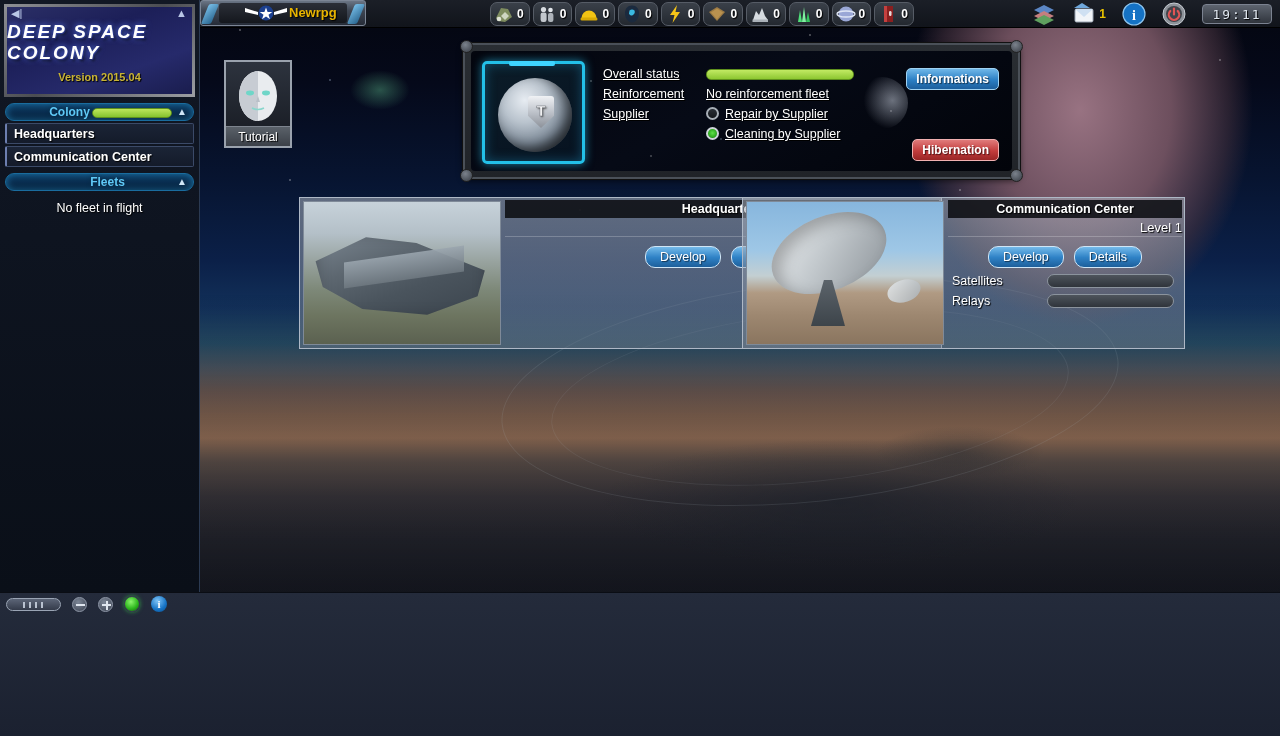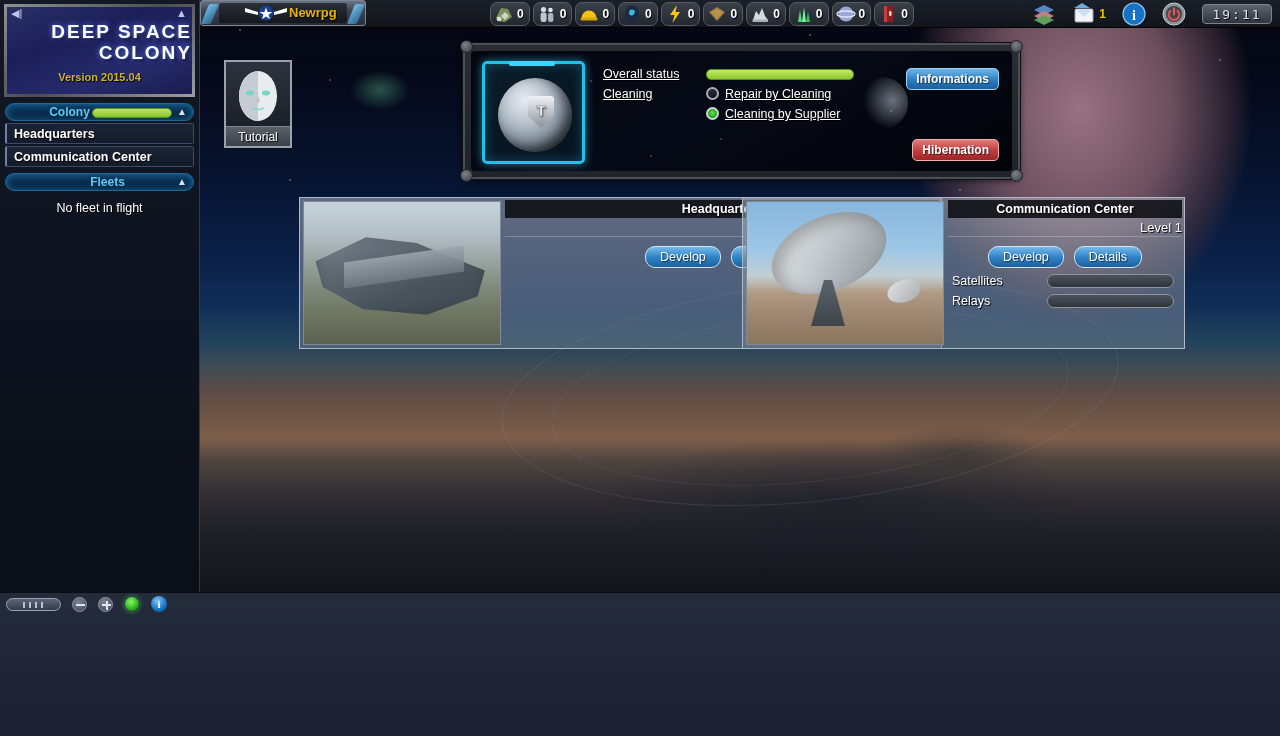--- a/index.html
+++ b/index.html
@@ -54,22 +54,22 @@
   .sidebar{position:absolute;left:0;top:0;width:200px;height:592px;
     background:linear-gradient(to bottom,#121824,#0e1420 40%,#0a0f18);
     border-right:1px solid #2b3a52;}
   .logo-box{position:relative;margin:4px;height:93px;border:3px solid;
     border-image:linear-gradient(145deg,#8d8f94,#4b4d52,#9b9da2) 1;
     background:linear-gradient(160deg,#2b2f66 0%,#1c1f58 35%,#262a6b 70%,#1a1d4e 100%);
     border-radius:6px;overflow:hidden;}
   .logo-topbar{height:12px;position:relative;}
   .logo-collapse-l{position:absolute;left:4px;top:1px;color:#b9c7e6;font-size:11px;line-height:11px;}
   .logo-collapse-r{position:absolute;right:5px;top:1px;color:#b9c7e6;font-size:11px;line-height:11px;}
-  .logo-t1,.logo-t2{text-align:right;font-weight:bold;letter-spacing:2px;
-    color:#fff;text-shadow:0 0 6px #5d7cff, 1px 1px 0 #1a1f5e, 2px 2px 3px #000;padding-left:28px;}
+  .logo-t1,.logo-t2{text-align:left;font-weight:bold;font-style:italic;letter-spacing:2px;
+    color:#fff;text-shadow:0 0 6px #5d7cff, 1px 1px 0 #1a1f5e, 2px 2px 3px #000;}
   .logo-t1{font-size:19px;line-height:21px;margin-top:2px;}
   .logo-t2{font-size:19px;line-height:21px;}
   .logo-ver{text-align:center;color:#c9b434;font-weight:bold;font-size:11px;margin-top:8px;
     text-shadow:1px 1px 1px #000;}
 
   .panel-head{position:relative;margin:6px 5px 2px 5px;height:18px;border-radius:9px;
     background:linear-gradient(to bottom,#0c3b63,#0a2f52 45%,#06203a);
     border:1px solid #1a6c9e;box-shadow:inset 0 0 7px rgba(40,160,220,.55);}
   .panel-head .ttl{position:absolute;left:16px;right:0;top:1px;text-align:center;
     color:#5fc8f5;font-weight:bold;font-size:12px;text-shadow:0 0 4px #0a2b44;}
@@ -450,23 +450,27 @@
           <span>T</span>
         </div>
       </div>
 
       <div class="st-rows">
         <div class="st-row">
           <div class="st-lab">Overall status</div>
           <div class="st-bar"></div>
         </div>
         <div class="st-row">
-          <div class="st-lab">Cleaning</div>
+          <div class="st-lab">Reinforcement</div>
+          <div class="st-val">No reinforcement fleet</div>
+        </div>
+        <div class="st-row">
+          <div class="st-lab">Supplier</div>
           <div class="st-val">
-            <span class="radio"></span><span>Repair by Cleaning</span>
+            <span class="radio"></span><span>Repair by Supplier</span>
           </div>
         </div>
         <div class="st-row">
           <div class="st-lab"></div>
           <div class="st-val">
             <span class="radio on"></span><span>Cleaning by Supplier</span>
           </div>
         </div>
       </div>
 

